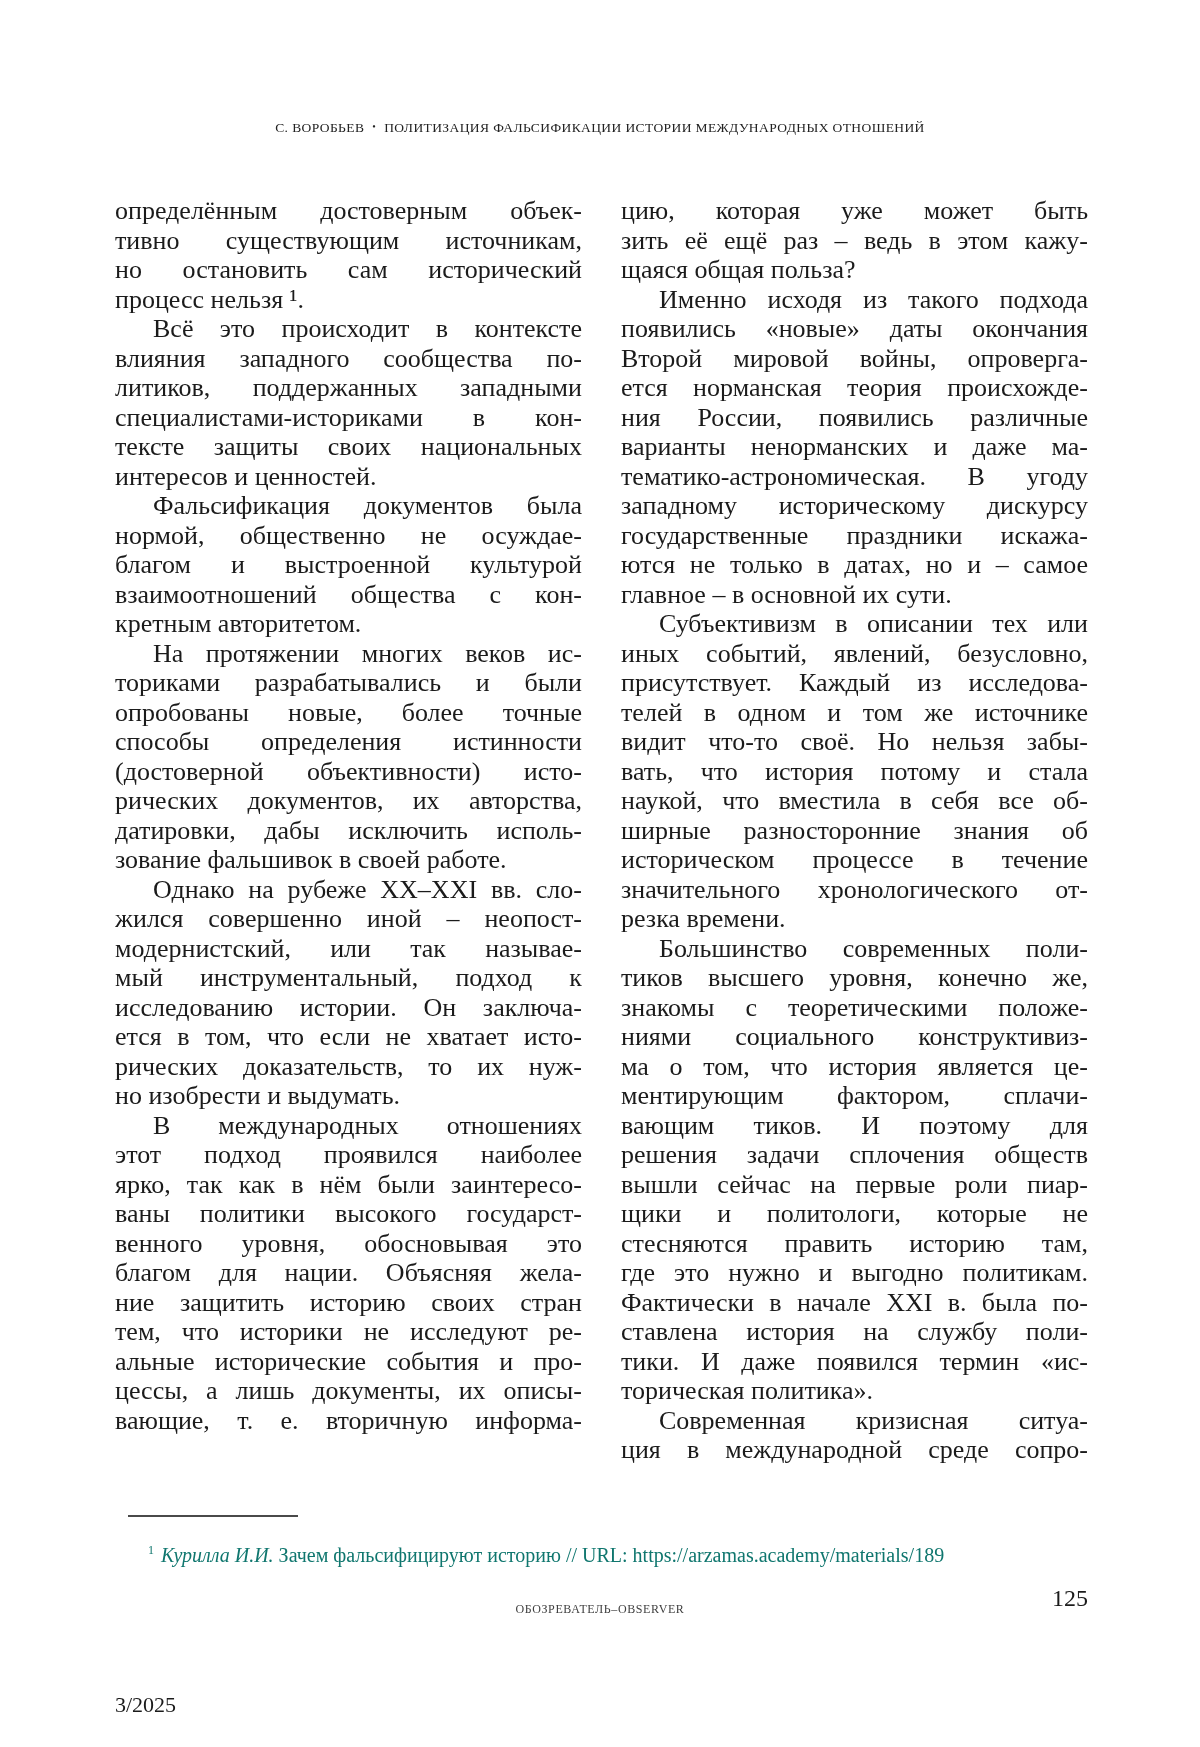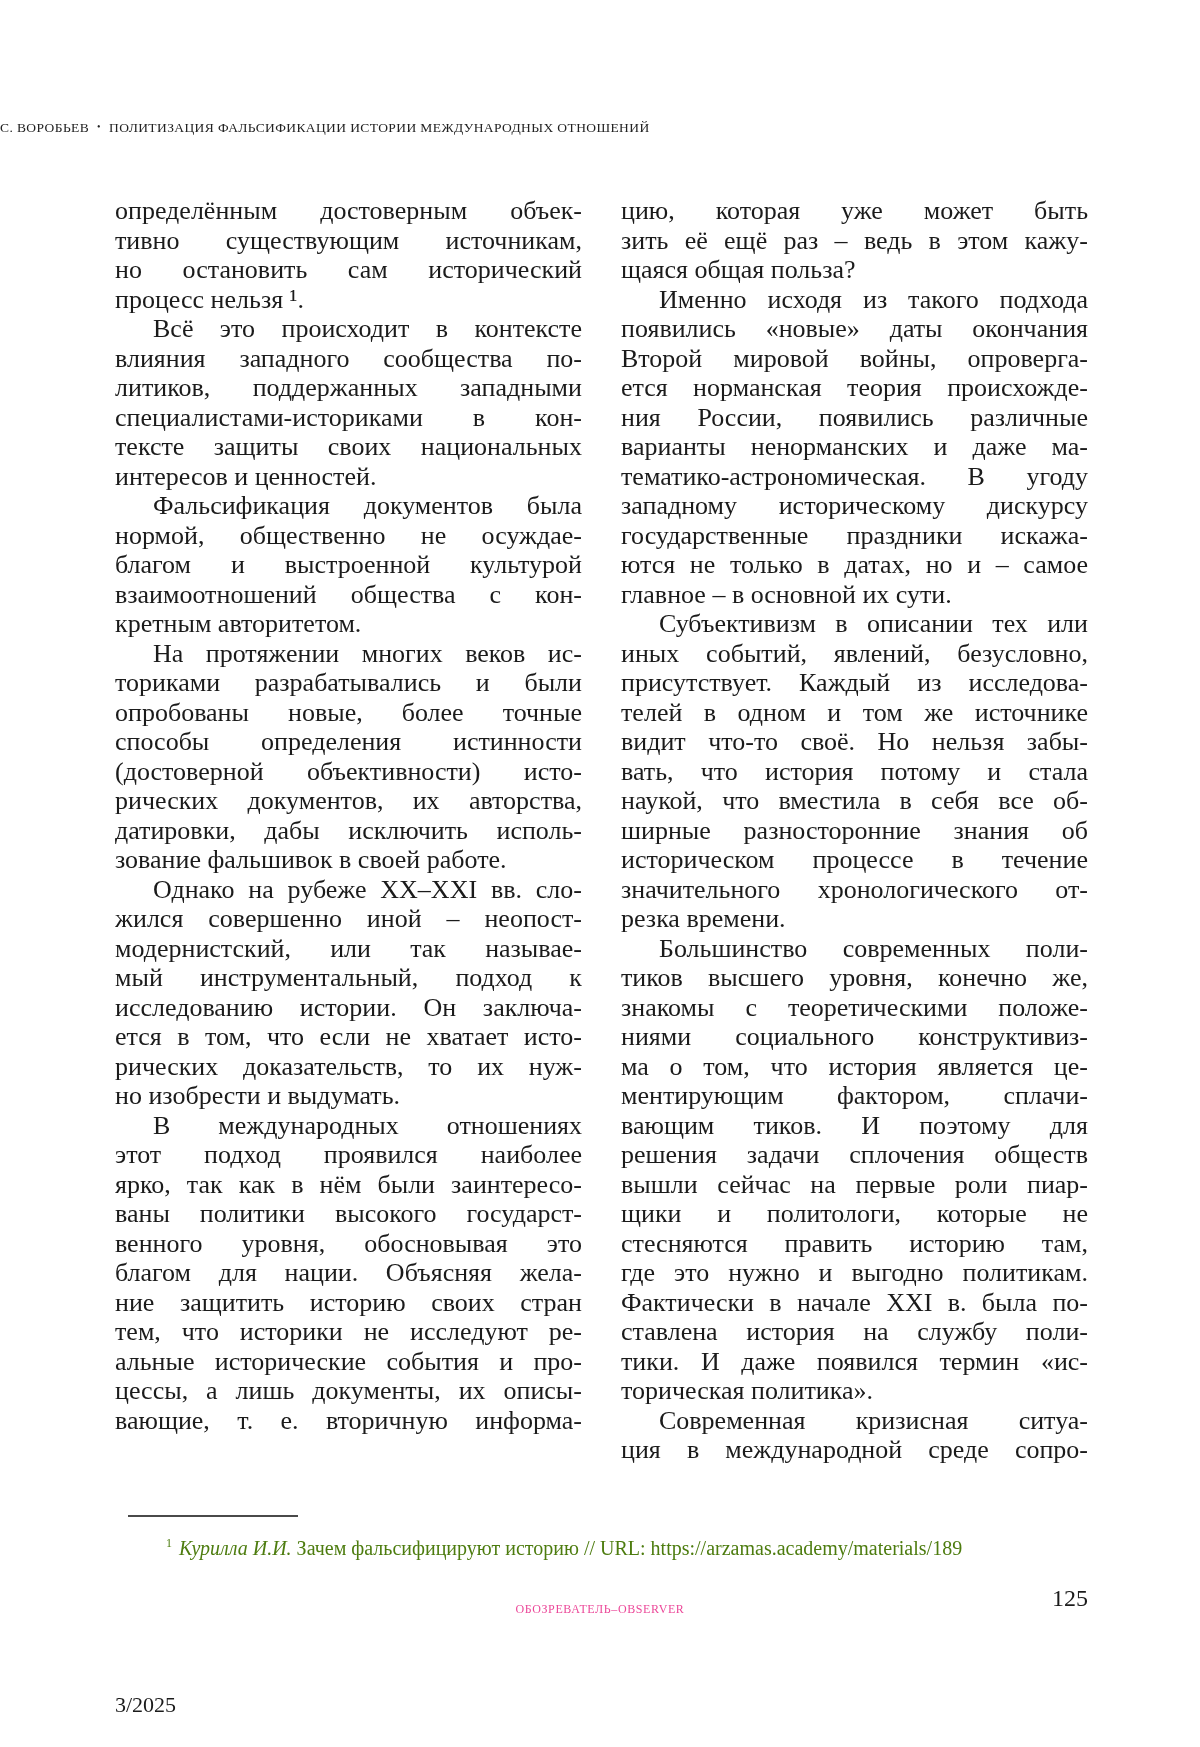--- a/index.html
+++ b/index.html
@@ -10,21 +10,21 @@
     background: #ffffff;
     color: #1b1b1b;
     font-family: "Liberation Serif", "DejaVu Serif", serif;
     overflow: hidden;
   }
   .running-head {
     position: absolute;
     top: 120px;
     left: 0;
     width: 100%;
-    text-align: left;
+    text-align: center;
     font-size: 13.5px;
     letter-spacing: 0.4px;
     color: #222;
     white-space: nowrap;
   }
   .running-head .bullet {
     margin: 0 8px;
     font-size: 10px;
     vertical-align: 2px;
   }
@@ -54,48 +54,48 @@
     position: absolute;
     top: 1515px;
     left: 128px;
     width: 170px;
     height: 2px;
     background: #4a4a4a;
   }
   .footnote {
     position: absolute;
     top: 1532px;
-    left: 128px;
+    left: 110px;
     width: 973px;
     padding-left: 38px;
     box-sizing: border-box;
     font-size: 20px;
-    line-height: 23px;
-    color: #4d7c0f;
+    line-height: 37px;
+    color: #0f766e;
   }
   .footnote sup {
     font-size: 12px;
     margin-right: 7px;
   }
   .footnote em { font-style: italic; }
   .footer-issue {
     position: absolute;
     left: 115px;
     top: 1692px;
     font-size: 22px;
   }
   .footer-journal {
     position: absolute;
     left: 0;
     top: 1602px;
     width: 1200px;
     text-align: center;
     font-size: 12px;
     letter-spacing: 0.6px;
-    color: #ec4899;
+    color: #404040;
   }
   .footer-page {
     position: absolute;
     right: 112px;
     top: 1585px;
     font-size: 24px;
   }
 </style>
 </head>
 <body>

